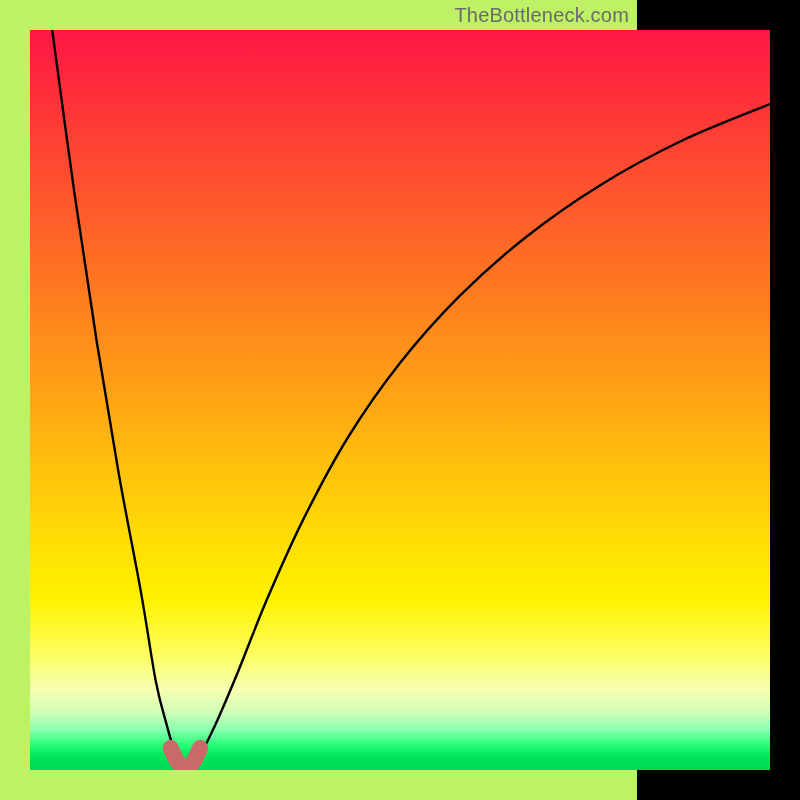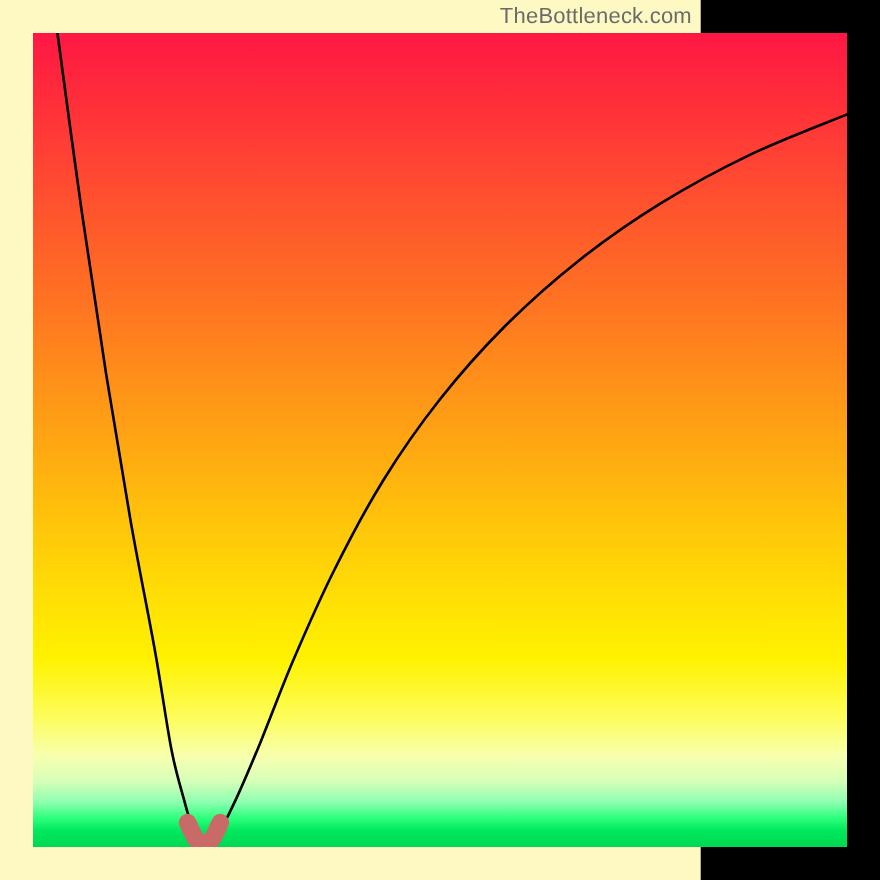--- a/index.html
+++ b/index.html
@@ -10,21 +10,21 @@
     overflow: hidden;
     background: #000;
     font-family: Arial, Helvetica, sans-serif;
   }
   .frame {
     position: absolute;
     left: 0;
     top: 0;
     width: 637px;
     height: 800px;
-    background: #fef9c3;
+    background: #bef264;
     text-align: center;
   }
   .plot {
     position: absolute;
     left: 30px;
     top: 30px;
     width: 740px;
     height: 740px;
     background: linear-gradient(to bottom,
       #ff1744 0%,

